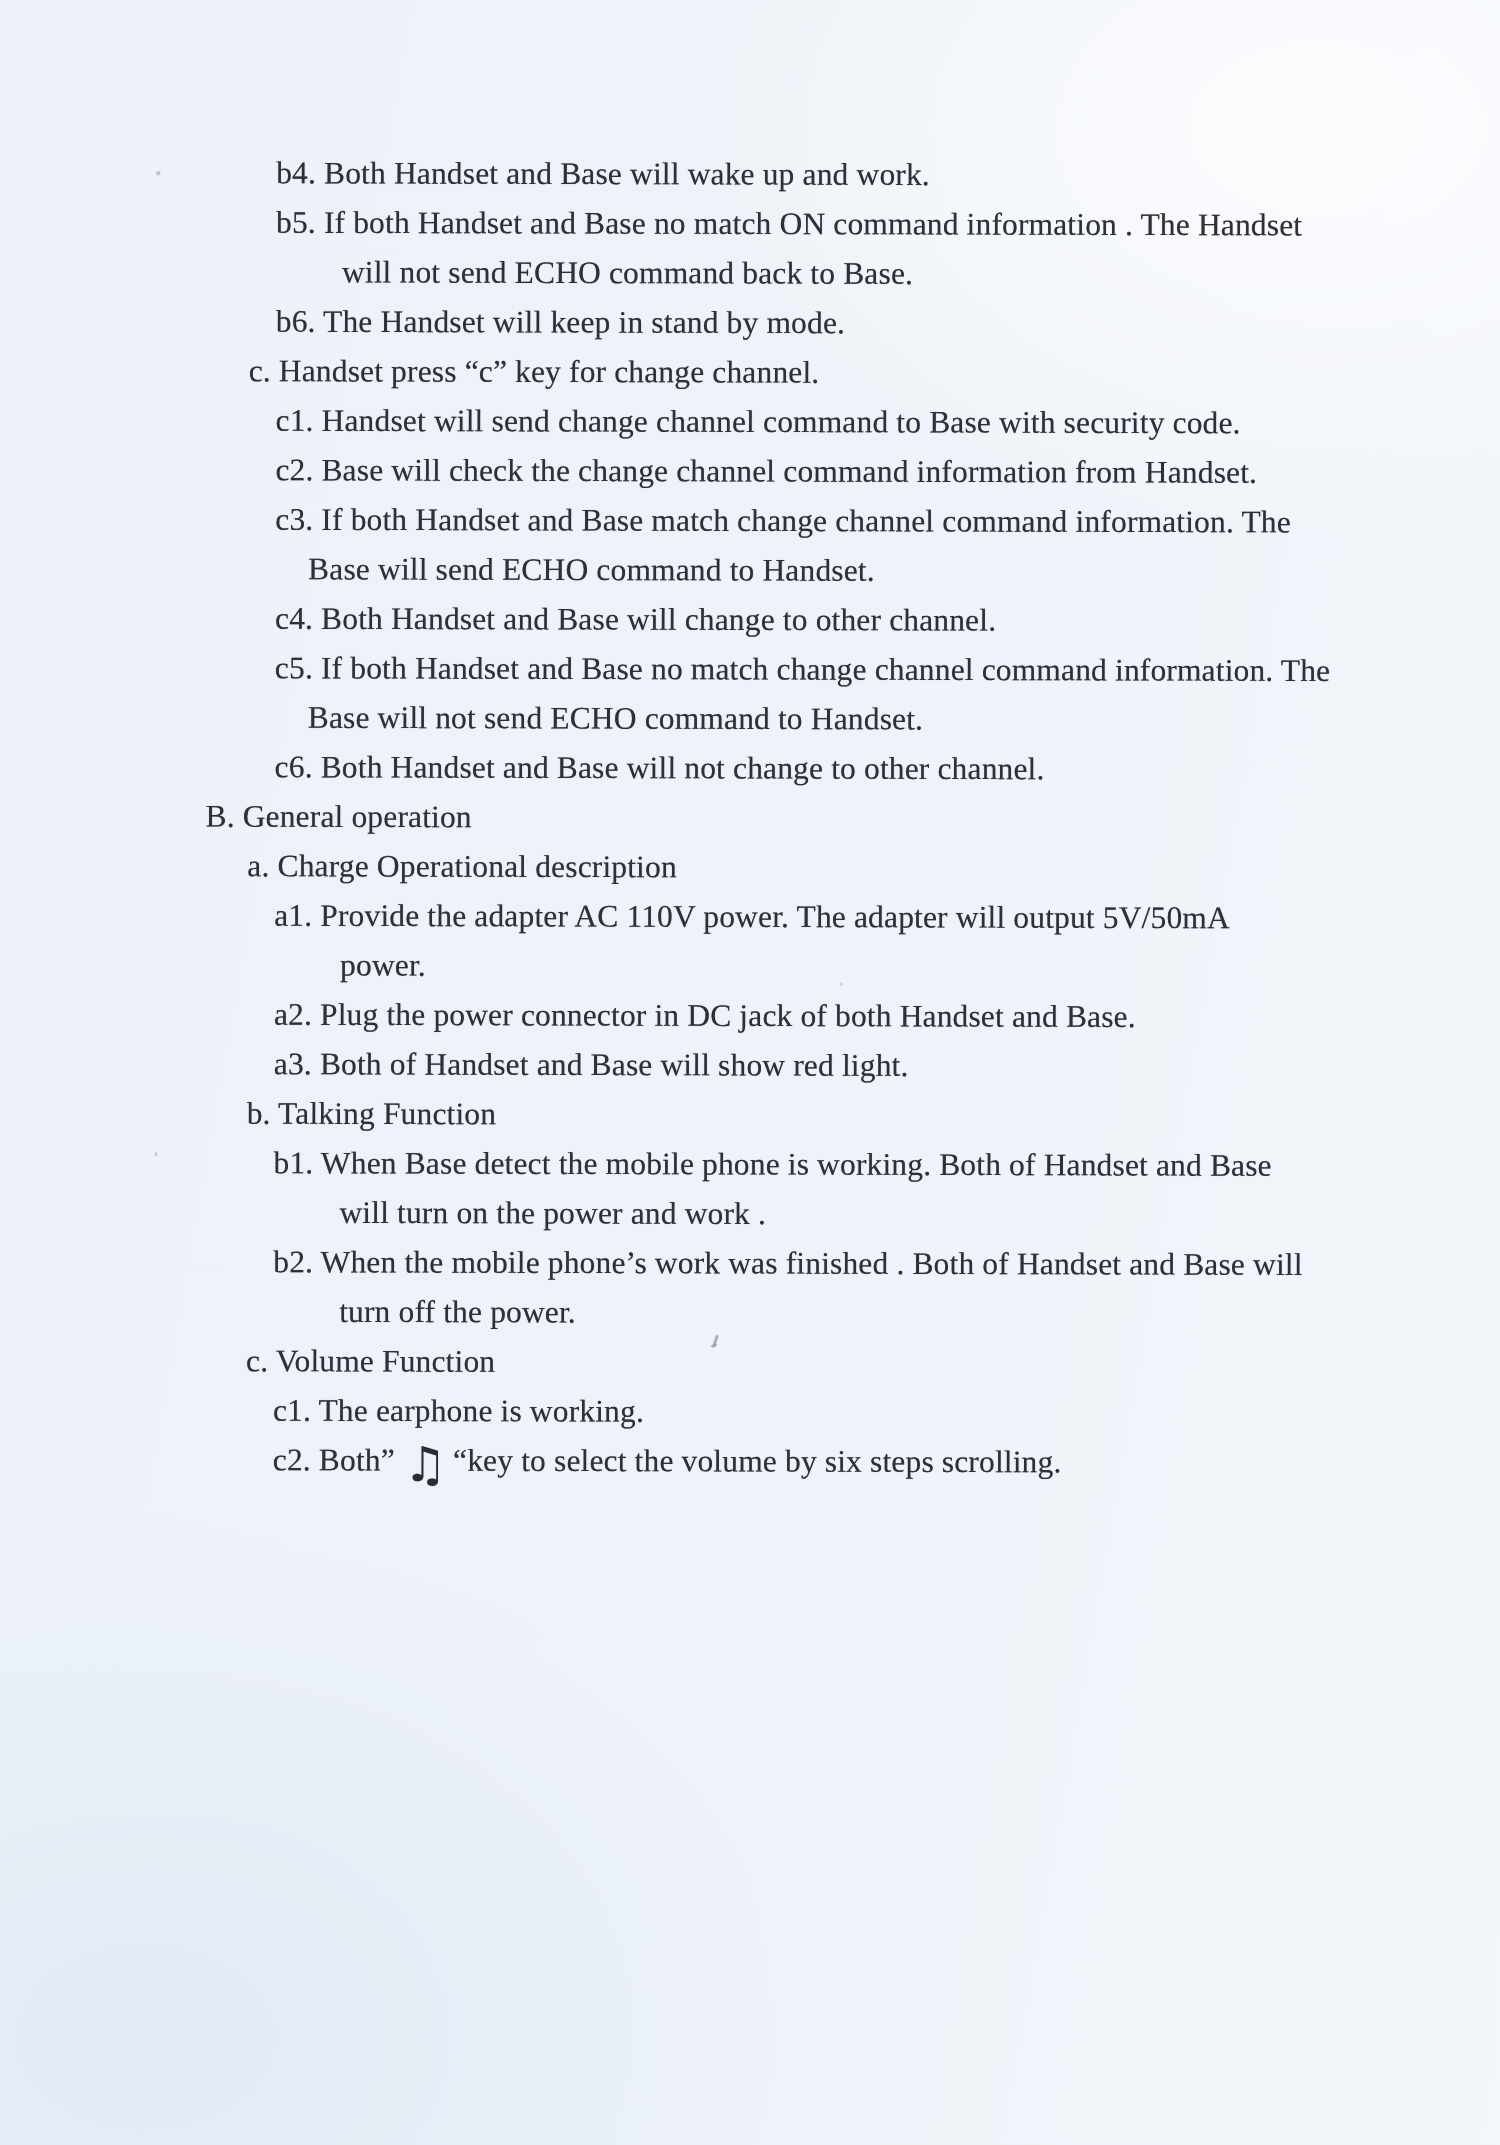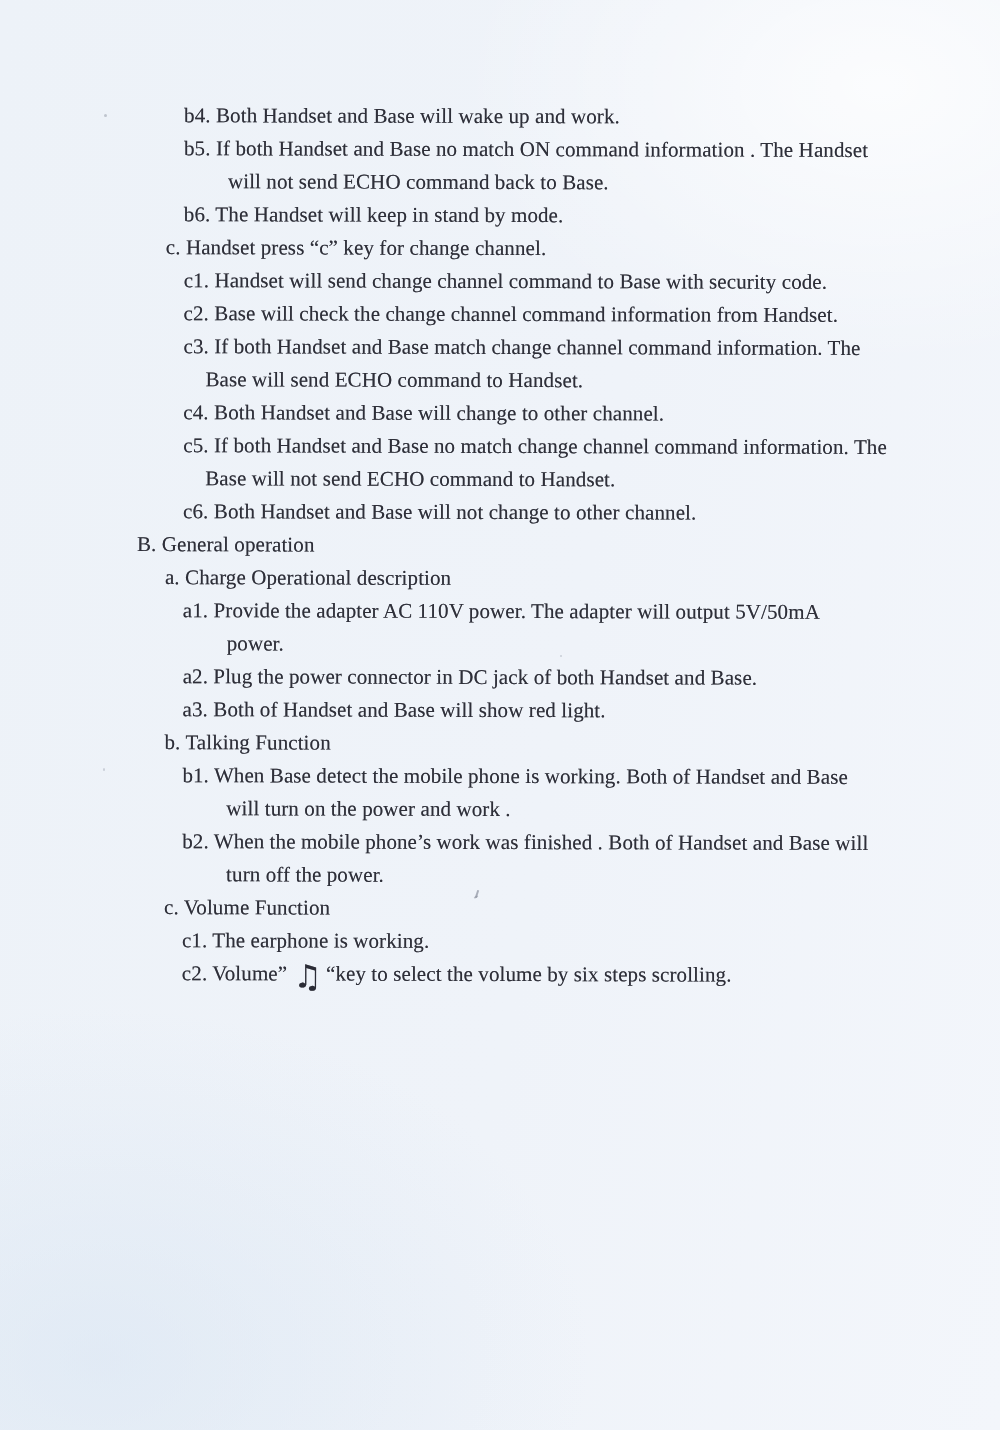--- a/index.html
+++ b/index.html
@@ -106,20 +106,20 @@
   <div class="line ind-2">a2. Plug the power connector in DC jack of both Handset and Base.</div>
   <div class="line ind-2">a3. Both of Handset and Base will show red light.</div>
   <div class="line ind-1">b. Talking Function</div>
   <div class="line ind-2">b1. When Base detect the mobile phone is working. Both of Handset and Base</div>
   <div class="line ind-4">will turn on the power and work .</div>
   <div class="line ind-2">b2. When the mobile phone’s work was finished . Both of Handset and Base will</div>
   <div class="line ind-4">turn off the power.</div>
   <div class="line ind-1">c. Volume Function</div>
   <div class="line ind-2">c1. The earphone is working.</div>
   <div class="line ind-2">
-    <span>c2. Volume”</span><span class="music-note">♫</span><span>“key to select the volume by six steps scrolling.</span>
+    <span>c2. Both”</span><span class="music-note">♫</span><span>“key to select the volume by six steps scrolling.</span>
   </div>
 </div>
 
 <div class="speck s1"></div>
 <div class="speck s2"></div>
 <div class="speck s3"></div>
 <div class="artifact-mark"></div>
 
 </body></html>

